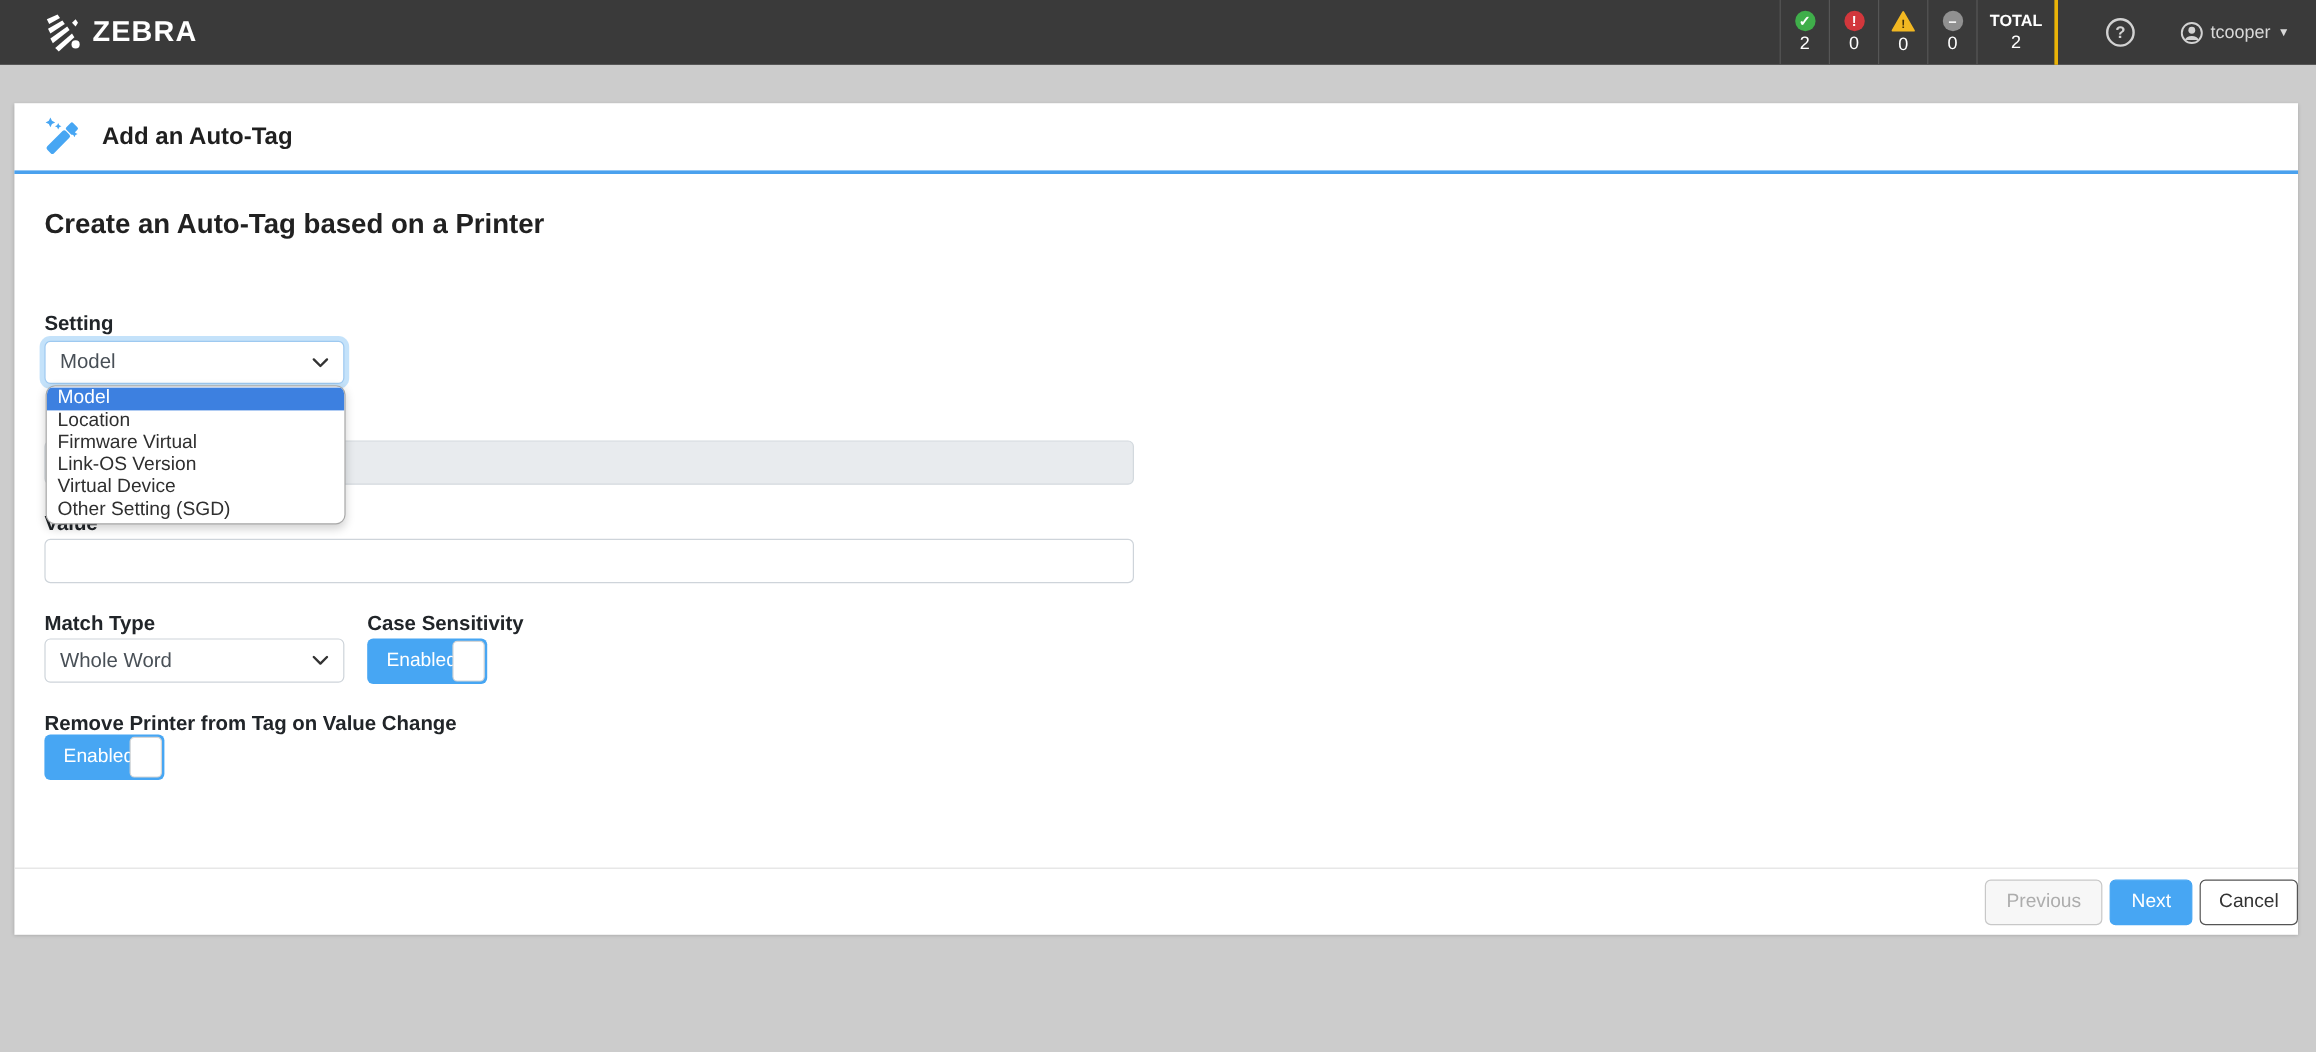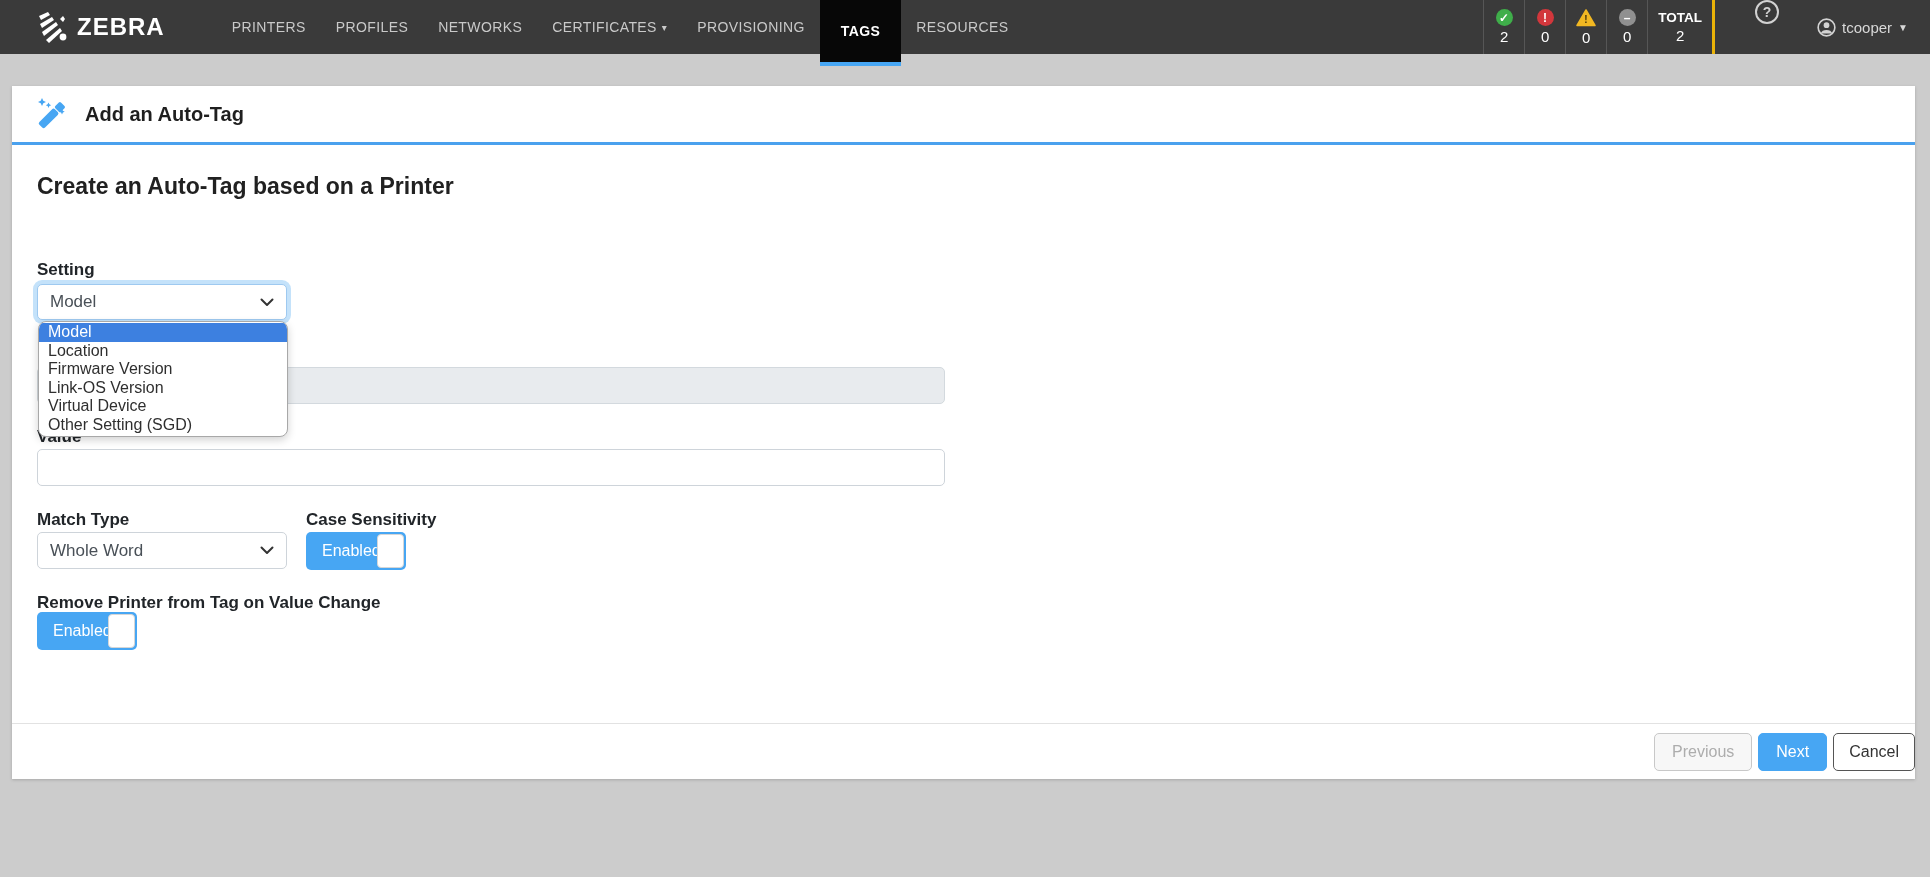--- a/index.html
+++ b/index.html
@@ -1,20 +1,20 @@
 <!DOCTYPE html>
 <html style="--accent: #47a6f3; --header-line: #4aa1ee; --option-selected: #3d80e0; --status-ok: #3fae4a; --status-error: #d2373c; --status-warning: #f2b822; --status-offline: #909090; --nav-bg: #3a3a3a;"><head>
 <meta charset="utf-8">
 <style>
   html,body{margin:0;padding:0;width:1930px;height:877px;background:#cccccc;
     font-family:"Liberation Sans",sans-serif;overflow:hidden;position:relative;}
 
   
   .nav{position:absolute;top:0;left:0;width:1930px;height:54px;background:#3a3a3a;
-    display:flex;z-index:20;}
+    display:flex;align-items:center;z-index:20;}
   .brand{display:flex;align-items:center;margin-left:36px;}
   .brand-text{color:#fff;font-size:24px;font-weight:bold;letter-spacing:1px;margin-left:7px;}
   .nav-links{display:flex;align-items:flex-start;height:54px;margin-left:52px;}
   .nav-link{color:#c9c9c9;font-size:14px;letter-spacing:.4px;height:54px;display:flex;
     align-items:center;padding:0 15px;text-decoration:none;cursor:pointer;white-space:nowrap;}
   .nav-link .caret{margin-left:5px;font-size:10px;color:#c9c9c9;}
   .nav-link.active{background:#070707;color:#fff;font-weight:bold;height:62px;
     border-bottom:4px solid var(--accent,#4aa1ee);padding:0 21px;}
   .stats{display:flex;margin-left:auto;height:54px;}
   .stat{width:40px;height:54px;display:flex;flex-direction:column;align-items:center;
@@ -102,29 +102,20 @@
         <path d="M4 14 L16 7 L18 10 L6 18 Z"></path>
         <path d="M6 22 L20 12 L22 15 L8 26 Z"></path>
         <path d="M10 30 L24 18 L26 21 L13 33 Z"></path>
         <circle cx="27" cy="27" r="3.4"></circle>
         <path d="M24 9 L27 6 L29 9 L27 12 Z"></path>
       </g>
     </svg>
     <span class="brand-text">ZEBRA</span>
   </div>
 
-  <div class="nav-links" id="nav-links">
-      <a class="nav-link">PRINTERS</a>
-      <a class="nav-link">PROFILES</a>
-      <a class="nav-link">NETWORKS</a>
-      <a class="nav-link">CERTIFICATES<span class="caret">▾</span></a>
-      <a class="nav-link">PROVISIONING</a>
-      <a class="nav-link active">TAGS</a>
-      <a class="nav-link">RESOURCES</a>
-    </div>
 
   <div class="stats">
     <div class="stat">
       <span class="badge ok">✓</span>
       <span class="num">2</span>
     </div>
     <div class="stat">
       <span class="badge err">!</span>
       <span class="num">0</span>
     </div>
@@ -186,21 +177,21 @@
   </div>
 
   <input class="txt input-disabled" disabled="" value="" style="">
 
   <div class="lbl lbl-value">Value</div>
   <input class="txt input-value" value="" style="">
 
   <div class="listbox" id="setting-listbox">
       <div class="option selected">Model</div>
       <div class="option">Location</div>
-      <div class="option">Firmware Version</div>
+      <div class="option">Firmware Virtual</div>
       <div class="option">Link-OS Version</div>
       <div class="option">Virtual Device</div>
       <div class="option">Other Setting (SGD)</div>
     </div>
 
   <div class="lbl lbl-match">Match Type</div>
   <div class="sel sel-match">
     <span>Whole Word</span>
     <span class="chev">
       <svg width="14" height="9" viewBox="0 0 14 9">

